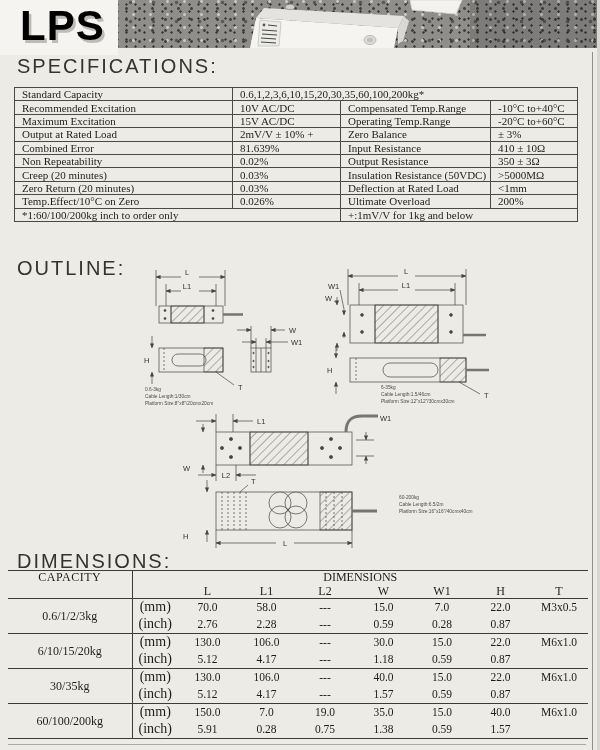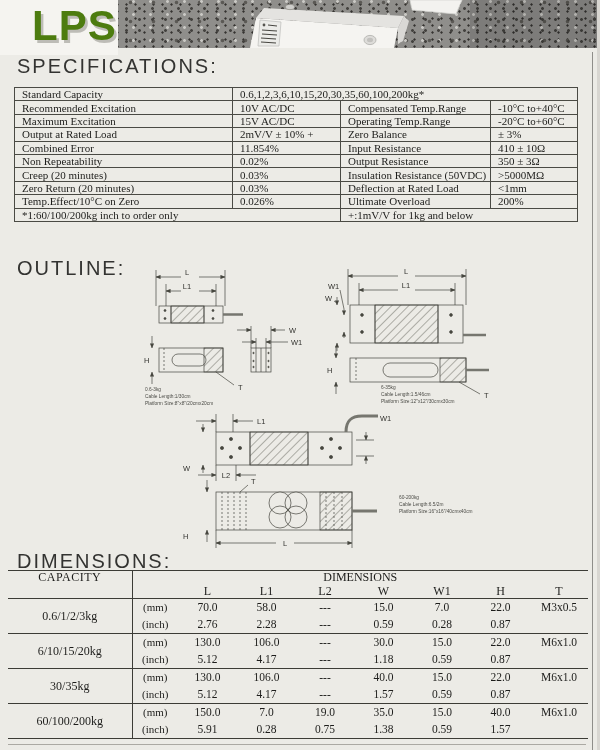--- a/index.html
+++ b/index.html
@@ -4,22 +4,22 @@
 <style>
   html,body{margin:0;padding:0;}
   body{width:600px;height:750px;position:relative;overflow:hidden;
        background:#ecebe6;font-family:"Liberation Serif",serif;color:#1d1d1b;}
   .edge-right{position:absolute;left:592px;top:52px;width:1px;height:698px;background:#8f8e8a;}
   .edge-far{position:absolute;right:0;top:0;width:3px;height:750px;background:#d8d6d1;}
   .footer-rule{position:absolute;left:8px;top:744px;width:578px;height:1px;background:#aba9a3;}
 
   .lps-box{position:absolute;left:0;top:0;width:118px;height:55px;background:#f5f4f0;}
   .lps{position:absolute;left:20px;top:2px;font-family:"Liberation Sans",sans-serif;
-       font-weight:bold;font-size:42px;letter-spacing:1px;color:#4d7c0f;
-       text-shadow:2.5px 2.5px 0 #bdbcb6;margin-left:12px;}
+       font-weight:bold;font-size:42px;letter-spacing:1px;color:#000000;
+       text-shadow:2.5px 2.5px 0 #bdbcb6;}
   .photo{position:absolute;left:118px;top:0;width:482px;height:48px;
        background-color:#8f8e8b;
        background-image:
          radial-gradient(circle,#44423f 1px,transparent 1.8px),
          radial-gradient(circle,#c9c8c4 1px,transparent 1.8px),
          radial-gradient(circle,#5b5955 1.3px,transparent 2.2px),
          radial-gradient(circle,#343230 .8px,transparent 1.5px);
        background-size:13px 11px,17px 13px,23px 19px,9px 7px;
        background-position:2px 3px,7px 8px,1px 12px,4px 1px;}
   .photo svg{position:absolute;left:0;top:0;}
@@ -37,21 +37,21 @@
   #dim-table{position:absolute;left:8px;top:570px;width:580px;font-size:11.5px;
        text-align:center;border-top:1.2px solid #3c3c36;border-bottom:1.5px solid #3c3c36;}
   #dim-table td{padding:0;line-height:1.05;}
   #dim-table tr.dh1 td{height:13px;font-size:12px;}
   #dim-table tr.dh2 td{height:14px;border-bottom:1.3px solid #3c3c36;font-size:12px;}
   #dim-table tr.body td{height:17px;}
   #dim-table tr.gs td{border-top:1.4px solid #3c3c36;}
   #dim-table td.cap{font-size:12px;border-right:1px solid #3c3c36;}
   #dim-table td.caph{font-size:12.5px;letter-spacing:.5px;vertical-align:top;
        border-right:1px solid #3c3c36;}
-  #dim-table td.unit{font-size:11px;}
+  #dim-table td.unit{font-size:14px;}
 
   .outline-svg{position:absolute;left:0;top:264px;}
   .dimtxt{font-family:"Liberation Sans",sans-serif;font-size:7.5px;fill:#33332f;}
   .captxt{font-family:"Liberation Sans",sans-serif;font-size:4.8px;fill:#4c4c47;}
 </style>
 </head>
 <body>
 
 <div class="lps-box">
   <div class="lps">LPS</div>
@@ -105,21 +105,21 @@
     <td>-20°C to+60°C</td>
   </tr>
   <tr>
     <td>Output at Rated Load</td>
     <td>2mV/V ± 10% +</td>
     <td>Zero Balance</td>
     <td>± 3%</td>
   </tr>
   <tr>
     <td>Combined Error</td>
-    <td>11.854%</td>
+    <td>81.639%</td>
     <td>Input Resistance</td>
     <td>410 ± 10Ω</td>
   </tr>
   <tr>
     <td>Non Repeatability</td>
     <td>0.02%</td>
     <td>Output Resistance</td>
     <td>350 ± 3Ω</td>
   </tr>
   <tr>

